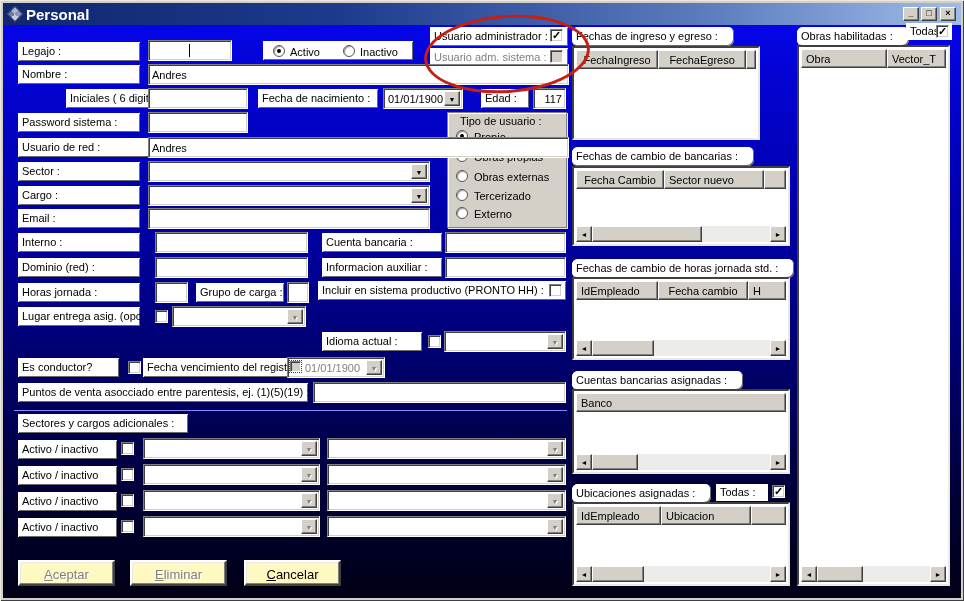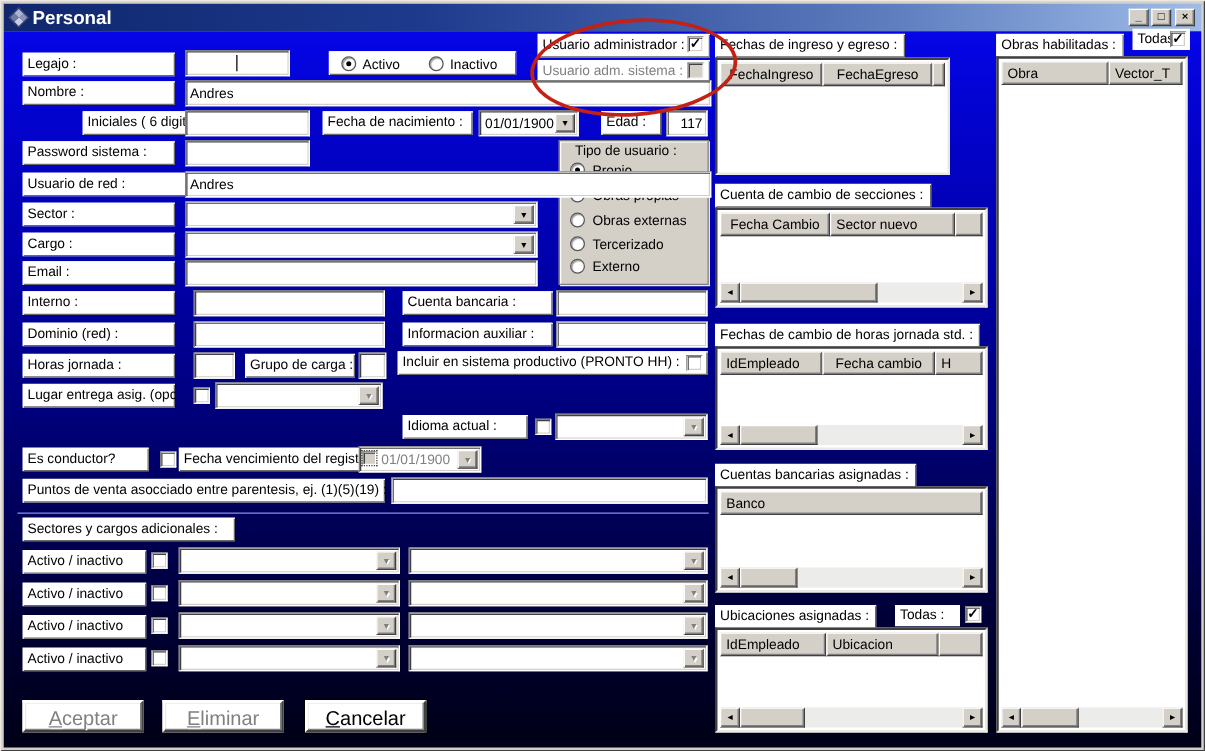--- a/index.html
+++ b/index.html
@@ -19,21 +19,21 @@
   .winbtn { width:16px; height:14px; background:#D4D0C8; border:1px solid;
     border-color:#fff #404040 #404040 #fff; box-shadow: inset -1px -1px 0 #808080;
     font-size:9px; line-height:11px; text-align:center; font-weight:bold; color:#000; }
   
   .client { left:3px; top:25px; width:958px; height:573px;
     background:linear-gradient(180deg,#0505E8 0%, #0303D2 10%, #0000A4 36%, #000066 62%, #000030 85%, #000016 100%); }
   
   .bar { background:#ffffff; height:19px; padding:3px 4px 0; font-size:11px; color:#000;
     white-space:nowrap; overflow:hidden;
     box-shadow: inset 1px 1px 0 #fff, inset -1px -1px 0 #6a6a6a; }
-  .bar.auto { width:auto; padding-right:6px; }
+  .bar.auto { width:auto; padding-right:16px;border-radius:6px; }
   .whitebar { background:#fff; height:17px; padding:2px 4px 0; font-size:11px; color:#000; white-space:nowrap; }
   .inp { background:#fff; height:21px; padding:4px 3px 0; font-size:11px; color:#000;
     border:1px solid; border-color:#808080 #fff #fff #808080;
     box-shadow: inset 1px 1px 0 #404040, inset -1px -1px 0 #D4D0C8; white-space:nowrap; overflow:hidden; }
   .combo { background:#fff; height:21px; border:1px solid; border-color:#808080 #fff #fff #808080;
     box-shadow: inset 1px 1px 0 #404040, inset -1px -1px 0 #D4D0C8; }
   .cmb-txt { position:absolute; left:4px; top:4px; font-size:11px; color:#000; white-space:nowrap; }
   .cmb-btn { position:absolute; right:2px; top:2px; bottom:2px; width:16px; background:#D4D0C8;
     border:1px solid; border-color:#fff #404040 #404040 #fff; box-shadow: inset -1px -1px 0 #808080;
     font-size:7px; text-align:center; padding-top:4px; color:#000; }
@@ -42,23 +42,23 @@
   .chk { width:13px; height:13px; background:#fff; border:1px solid; border-color:#808080 #fff #fff #808080;
     box-shadow: inset 1px 1px 0 #404040, inset -1px -1px 0 #D4D0C8;
     font-size:11px; line-height:10px; text-align:center; font-weight:bold; color:#000; }
   .chk.dis { background:#D4D0C8; }
   .rad { width:12px; height:12px; border-radius:50%; background:#fff; border:1px solid #555;
     box-shadow: inset 1px 1px 1px #999; }
   .rad .dot { position:absolute; left:3px; top:3px; width:4px; height:4px; border-radius:50%; background:#000; }
   .radlbl { font-size:11px; color:#000; white-space:nowrap; }
   .grp { background:#D4D0C8; border:1px solid #808080; box-shadow: inset 1px 1px 0 #fff, 1px 1px 0 #ECE9E2; }
   .grp-title { position:absolute; top:2px; left:10px; font-size:11px; color:#000; background:#D4D0C8; padding:0 2px; }
-  .btn { background:#ffffff; height:26px; border:2px solid; border-color:#fff #404040 #404040 #fff;
+  .btn { background:#fef9c3; height:26px; border:2px solid; border-color:#fff #404040 #404040 #fff;
     box-shadow: inset -1px -1px 0 #808080, inset 1px 1px 0 #ECE9E2;
-    font-size:16px; color:#000; text-align:center; padding-top:5px; }
+    font-size:13px; color:#000; text-align:center; padding-top:5px; }
   .btn.dis { color:#808080; text-shadow:1px 1px 0 #fff; }
   .btn.default { box-shadow: 0 0 0 1px #000, inset -1px -1px 0 #808080, inset 1px 1px 0 #ECE9E2; }
   .mn { text-decoration:underline; }
   .tbl { background:#fff; border:2px solid; border-color:#404040 #ECE9E2 #ECE9E2 #404040; }
   .throw { position:absolute; left:2px; top:2px; right:2px; height:19px; display:flex; }
   .th { background:#D4D0C8; height:19px; border:1px solid; border-color:#fff #404040 #404040 #fff;
     box-shadow: inset -1px -1px 0 #808080; font-size:11px; color:#000; padding:3px 4px 0;
     white-space:nowrap; overflow:hidden; }
   .th.ctr { text-align:center; }
   .th.fill { flex:1; }
@@ -252,21 +252,21 @@
 
   <div class="abs bar auto" style="left:572px;top:27px;">Fechas de ingreso y egreso :</div>
   <div class="abs tbl" style="left:572px;top:46px;width:188px;height:94px;">
     <div class="throw">
       <span class="th ctr" style="width:88px;">FechaIngreso</span>
       <span class="th ctr" style="width:94px;">FechaEgreso</span>
       <span class="th fill"></span>
     </div>
   </div>
 
-  <div class="abs bar auto" style="left:572px;top:147px;">Cuenta de cambio de secciones :</div>
+  <div class="abs bar auto" style="left:572px;top:147px;">Fechas de cambio de bancarias :</div>
   <div class="abs tbl" style="left:572px;top:166px;width:218px;height:80px;">
     <div class="throw">
       <span class="th ctr" style="width:88px;">Fecha Cambio</span>
       <span class="th" style="width:100px;">Sector nuevo</span>
       <span class="th fill"></span>
     </div>
     <div class="hs">
       <span class="sbb" style="left:0;"><span>◄</span></span>
       <span class="sbthumb" style="left:16px;width:110px;"></span>
       <span class="sbb" style="right:0;"><span>►</span></span>

